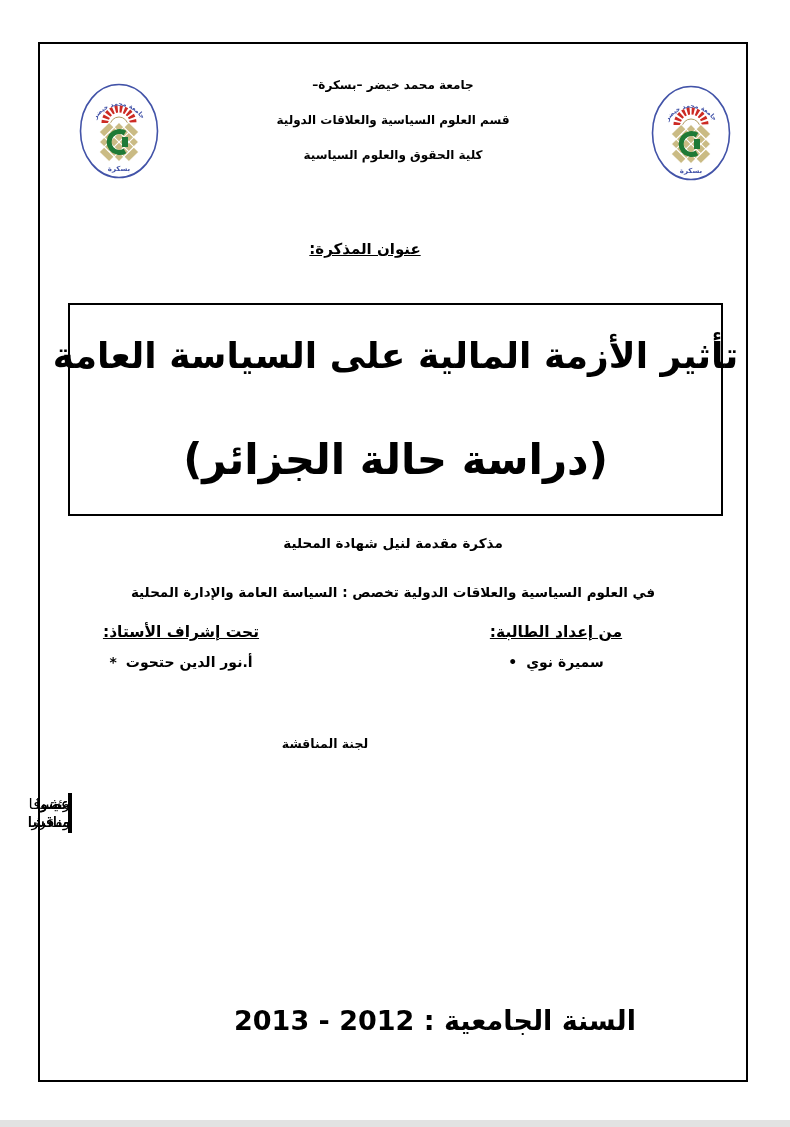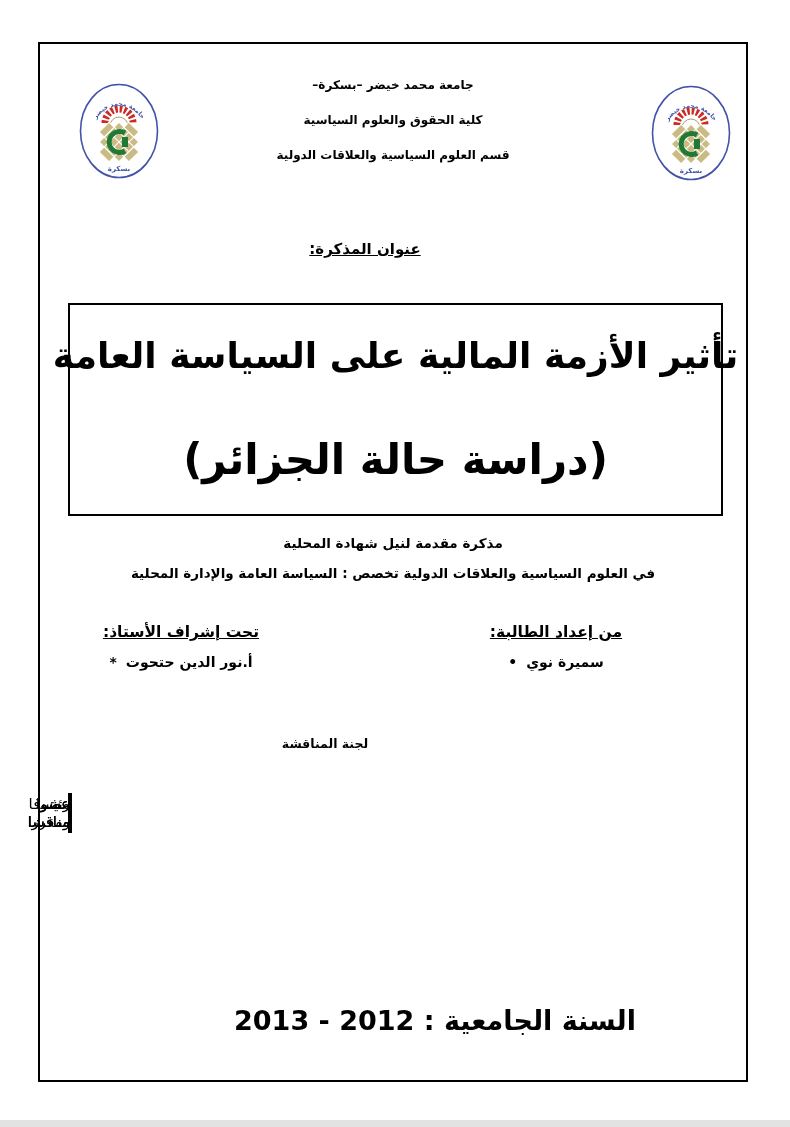--- a/index.html
+++ b/index.html
@@ -23,21 +23,21 @@
   .memo-label{left:0;top:196px;width:650px;text-align:center;
     font-weight:bold;font-size:15px;text-decoration:underline;}
   .title-box{left:28px;top:259px;width:655px;height:213px;border:2px solid var(--ink);
     display:flex;flex-direction:column;justify-content:space-around;align-items:center;
     text-align:center;font-weight:bold;}
   .title-box div{position:static;white-space:nowrap;}
   .title-l1{font-size:36px;}
   .title-l2{font-size:42px;text-align:right;}
   .degree{left:0;width:706px;text-align:center;font-weight:bold;font-size:13.5px;}
   .degree.l1{top:491px;}
-  .degree.l2{top:521px;}
+  .degree.l2{top:540px;}
   .col-block{text-align:center;}
   .col-block .lbl{position:static;display:inline-block;font-weight:bold;font-size:15.5px;
     text-decoration:underline;}
   .col-block .name-line{position:static;display:flex;direction:ltr;justify-content:center;
     gap:9px;margin-top:13px;font-weight:bold;font-size:14px;align-items:center;}
   .col-block .name-line span{position:static;}
   .student-block{top:578px;right:100px;width:180px;}
   .supervisor-block{top:578px;left:42px;width:198px;}
   .committee-label{left:0;top:692px;width:570px;text-align:center;
     font-weight:bold;font-size:12.5px;}
@@ -107,22 +107,22 @@
             <line x1="48" y1="46" x2="48" y2="74"></line>
         </g>
       </g>
       <path d="M 47 51 A 10.5 10.5 0 1 0 47 69" fill="none" stroke="#1f7a36" stroke-width="5"></path>
       <rect x="44" y="55" width="6" height="10" fill="#1f7a36"></rect>
       <text x="41" y="89" font-size="7" fill="#4253a8" font-weight="bold" text-anchor="middle">بسكرة</text>
     </svg>
 
     <div class="header">
       <div>جامعة محمد خيضر –بسكرة–</div>
+      <div>قسم العلوم السياسية والعلاقات الدولية</div>
       <div>كلية الحقوق والعلوم السياسية</div>
-      <div>قسم العلوم السياسية والعلاقات الدولية</div>
     </div>
 
     <div class="memo-label">عنوان المذكرة:</div>
 
     <div class="title-box">
       <div class="title-l1">تأثير الأزمة المالية على السياسة العامة</div>
       <div class="title-l2">(دراسة حالة الجزائر)</div>
     </div>
 
     <div class="degree l1">مذكرة مقدمة لنيل شهادة المحلية</div>

